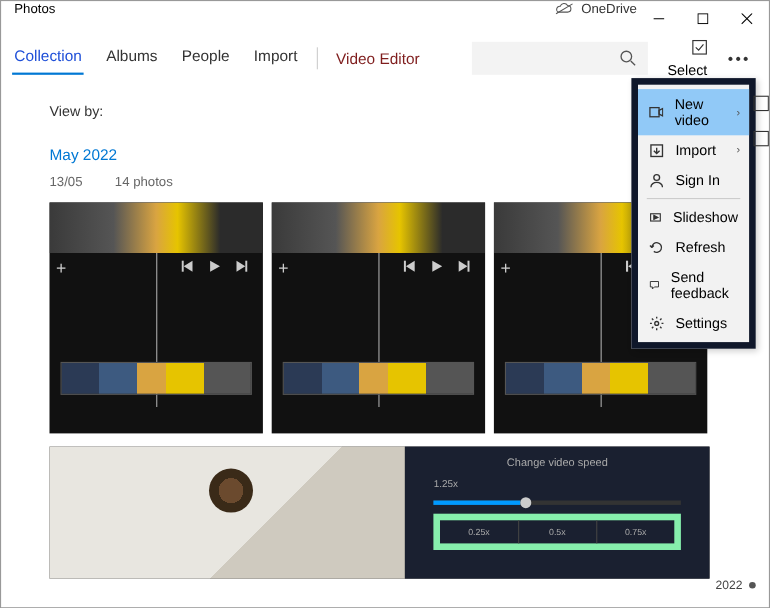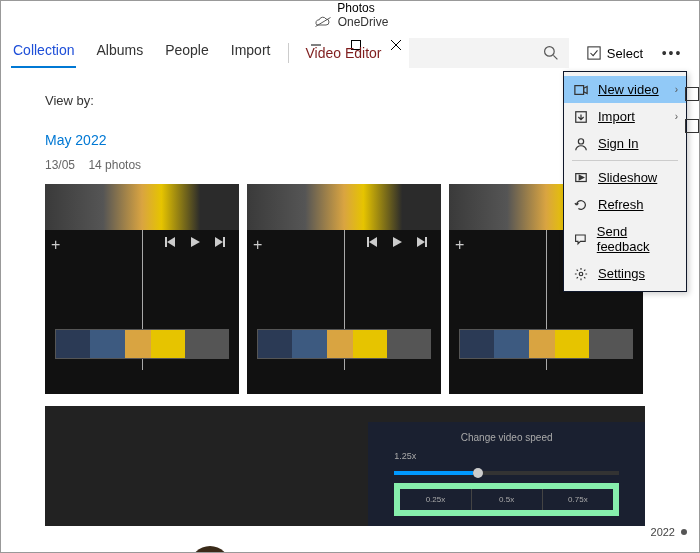--- a/index.html
+++ b/index.html
@@ -1,73 +1,73 @@
 <!DOCTYPE html>
 <html><head>
 <meta charset="utf-8">
 <style>
   * { box-sizing: border-box; margin: 0; padding: 0; font-family: "Segoe UI", sans-serif; }
   body { width: 700px; height: 553px; overflow: hidden; background: #fff; border: 1px solid #999; position: relative; }
   
   
-  .titlebar { height: 32px; display: flex; align-items: center; padding-left: 12px; flex-direction: column; }
+  .titlebar { height: 32px; display: flex; align-items: flex-start; padding-left: 12px; }
   .titlebar .title { font-size: 12px; color: #000; flex: 1; }
-  .onedrive { display: flex; align-items: center; gap: 6px; font-size: 12px; color: #333; margin-right: 10px; }
+  .onedrive { display: flex; align-items: center; gap: 6px; font-size: 12px; color: #333; }
   .onedrive svg { width: 18px; height: 12px; }
   .win-controls { display: flex; }
   .win-btn { width: 40px; height: 32px; display: flex; align-items: center; justify-content: center; }
   .win-btn svg { width: 10px; height: 10px; stroke: #000; stroke-width: 1; fill: none; }
   
   
   .toolbar { height: 40px; display: flex; align-items: center; padding: 0 10px; gap: 4px; }
   .tabs { display: flex; gap: 18px; }
   .tab { font-size: 14px; color: #333; padding: 4px 2px 8px; border-bottom: 2px solid transparent; cursor: pointer; }
   .tab.active { color: #1d4ed8; border-bottom-color: #0078d4; }
   .sep { width: 1px; height: 20px; background: #ccc; margin: 0 12px; }
   .ve { font-size: 14px; color: #7f1d1d; }
   .spacer { flex: 1; }
   .searchbox { width: 160px; height: 30px; background: #f3f3f3; border: none; display: flex; align-items: center; justify-content: flex-end; padding-right: 10px; margin-right: 6px; }
   .searchbox svg { width: 16px; height: 16px; stroke: #555; fill: none; stroke-width: 1.5; }
-  .select-btn { display: flex; align-items: flex-start; gap: 6px; font-size: 13px; padding: 4px 8px; }
+  .select-btn { display: flex; align-items: flex-end; gap: 6px; font-size: 13px; padding: 4px 8px; flex-direction: column; }
   .select-btn svg { width: 14px; height: 14px; stroke: #333; fill: none; stroke-width: 1.2; }
   .more-btn { width: 34px; height: 30px; display: flex; align-items: center; justify-content: center; font-size: 14px; letter-spacing: 2px; color: #333; }
   
   
   .content { padding: 20px 44px 12px 44px; height: calc(100% - 72px); overflow: hidden; }
   .viewby { display: flex; align-items: center; gap: 14px; font-size: 13px; color: #333; margin-bottom: 24px; }
   .viewby-dd { display: flex; align-items: center; gap: 40px; }
   .viewby-dd svg { width: 12px; height: 12px; stroke: #555; fill: none; stroke-width: 1.5; }
   .month { font-size: 14px; color: #0078d4; margin-bottom: 10px; }
   .meta { font-size: 12px; color: #666; margin-bottom: 12px; }
-  .meta span + span { margin-left: 10px; }
+  .meta span + span { margin-left: 26px; }
   
   .thumbs { display: flex; gap: 8px; }
   .thumb { width: 194px; height: 210px; background: #111; position: relative; overflow: hidden; }
   .thumb .top { height: 46px; background: linear-gradient(90deg,#3a3a3a 0%,#555 30%,#d9a441 50%,#e6c400 60%,#2b2b2b 80%); }
   .thumb .plus { position: absolute; top: 52px; left: 6px; color: #ccc; font-size: 16px; font-weight: 300; }
   .thumb .tctrl { position: absolute; top: 52px; right: 14px; display: flex; gap: 12px; color: #ccc; }
   .thumb .tctrl svg { width: 12px; height: 12px; fill: #ccc; }
   .thumb .strip { position: absolute; top: 145px; left: 10px; right: 10px; height: 30px; background: linear-gradient(90deg,#2b3a55 0 20%,#3d5a80 20% 40%,#d9a441 40% 55%,#e6c400 55% 75%,#555 75% 100%); border: 1px solid #555; }
   .thumb .playhead { position: absolute; top: 46px; left: 50%; width: 1px; height: 140px; background: #aaa; }
   
-  .bigthumb { margin-top: 12px; width: 600px; height: 120px; display: flex; background: #222; align-items: flex-end; }
+  .bigthumb { margin-top: 12px; width: 600px; height: 120px; display: flex; background: #222; }
   .bigthumb .left { flex: 1.3; background: linear-gradient(135deg,#e8e6e0 0 60%,#cfcabf 60% 100%); position: relative; }
   .bigthumb .left::after { content:""; position:absolute; top:20px; left:45%; width:40px; height:40px; border-radius:50%; background: radial-gradient(circle,#6b4a2e 0 40%,#3a2a18 40% 100%); }
   .bigthumb .right { flex: 1; background: #1a2030; color: #aaa; font-size: 9px; padding: 10px 14px; }
   .bigthumb .right .rt-title { text-align: center; margin-bottom: 8px; font-size: 10px; }
   .bigthumb .right .slider { position: relative; height: 4px; background: #333; margin: 10px 12px 6px; }
   .bigthumb .right .sfill { position:absolute; left:0; top:0; bottom:0; width:35%; background:#0099ff; }
   .bigthumb .right .sknob { position:absolute; left:35%; top:-3px; width:10px; height:10px; border-radius:50%; background:#ccc; }
   .bigthumb .right .sval { font-size: 9px; margin-left: 12px; }
   .bigthumb .right .grid3 { display:flex; border:6px solid #86efac; margin: 8px 12px 0; }
   .bigthumb .right .grid3 div { flex:1; text-align:center; padding:6px 0; border-right:1px solid #444; font-size:8px; }
   .bigthumb .right .grid3 div:last-child { border-right:none; }
   
   
-  .menu { position: absolute; top: 70px; right: 12px; width: 124px; background: #f2f2f2; border: 1px solid #0f172a; box-shadow: 2px 2px 6px rgba(0,0,0,0.2); padding: 4px 0; text-decoration: underline; }
+  .menu { position: absolute; top: 70px; right: 12px; width: 113px; background: #f2f2f2; border: 6px solid #0f172a; box-shadow: 2px 2px 6px rgba(0,0,0,0.2); padding: 4px 0; }
   .menu-item { display: flex; align-items: center; gap: 10px; padding: 6px 10px; font-size: 13px; color: #000; position: relative; }
   .menu-item.hl { background: #91c9f7; }
   .menu-item .arrow { position: absolute; right: 8px; font-size: 10px; color: #555; }
   .menu-item svg { width: 14px; height: 14px; stroke: #333; fill: none; stroke-width: 1.4; }
   .menu-sep { height: 1px; background: #ccc; margin: 3px 8px; }
   
   
   .edge-btns { position: absolute; right: 0; top: 86px; display: flex; flex-direction: column; gap: 18px; }
   .edge-btns div { width: 14px; height: 14px; border: 1.3px solid #333; }
   

